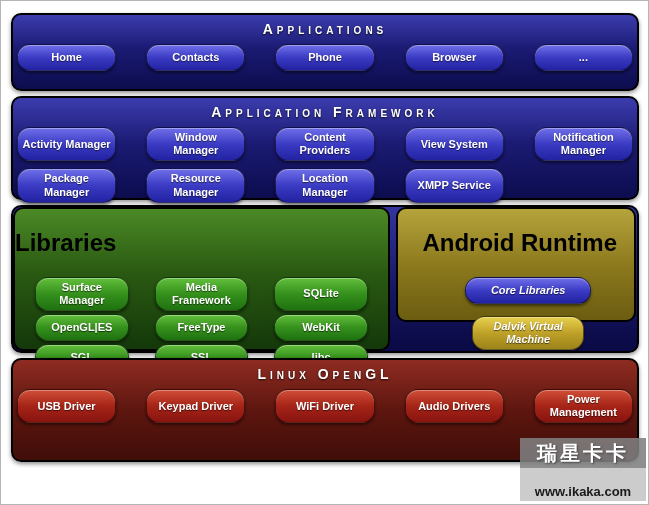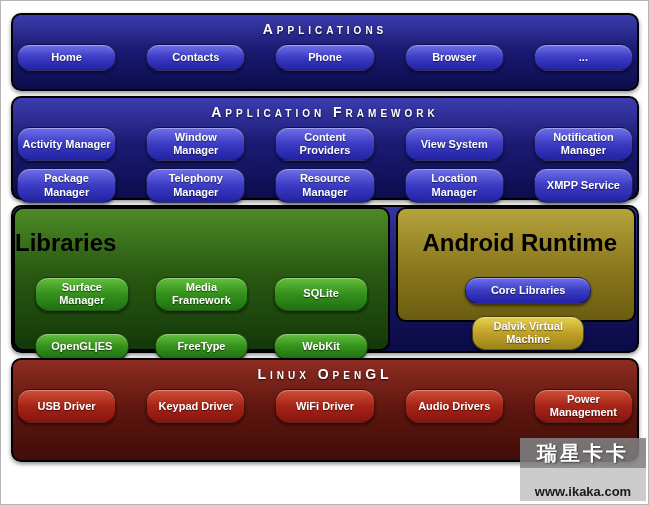--- a/index.html
+++ b/index.html
@@ -44,21 +44,21 @@
                   background: linear-gradient(180deg, #34349e 0%, #15155e 60%, #0a0a46 100%);
                   position: relative; box-shadow: 0 2px 4px rgba(0,0,0,0.45); }
   .kernel       { height: 104px; }
 
   .grid5 {
     display: grid; grid-template-columns: repeat(5, 1fr);
     column-gap: 30px; padding: 0 4px; margin-top: 7px;
   }
   .grid3 {
     display: grid; grid-template-columns: repeat(3, 1fr);
-    gap: 22px 26px; padding: 0 20px; margin-top: 7px;
+    gap: 3px 26px; padding: 0 20px; margin-top: 7px;
   }
 
   .btn {
     color: #fff;
     font-size: 11px;
     font-weight: bold;
     text-align: center;
     line-height: 1.2;
     display: flex; align-items: center; justify-content: center;
     border-radius: 13px;
@@ -74,21 +74,21 @@
   .btn.gold  { background: linear-gradient(180deg, #e8d14e 0%, #bfa128 50%, #9c831a 100%); }
 
   .libpanel {
     position: absolute; left: 0; top: 0; bottom: 0; width: 60.4%;
     border-radius: 10px; border: 2px solid #000;
   }
   .runtimepanel {
     position: absolute; right: 1px; top: 0; width: 38.4%; height: 80%;
     border-radius: 10px; border: 2px solid #000;
   }
-  .runtimepanel .btn { margin: 4px auto; }
+  .runtimepanel .btn { margin: 4px auto; font-style: italic; }
   .core-btn   { width: 126px; margin-top: 9px !important; }
   .dalvik-btn { width: 112px; margin-top: 12px !important; }
 
   .watermark {
     position: absolute; right: 2px; bottom: 3px; width: 126px;
     text-align: center; z-index: 5;
   }
   .wm-brand {
     background: rgba(128,128,128,0.88);
     color: #fff; font-size: 20px; font-weight: bold;
@@ -122,21 +122,20 @@
       <h2>Application Framework</h2>
       <div class="grid5">
         <div class="btn blue">Activity Manager</div>
         <div class="btn blue">Window Manager</div>
         <div class="btn blue">Content Providers</div>
         <div class="btn blue">View System</div>
         <div class="btn blue">Notification Manager</div>
       </div>
       <div class="grid5">
         <div class="btn blue">Package Manager</div>
-        <div class="btn blue">Telephony Manager</div>
         <div class="btn blue">Resource Manager</div>
         <div class="btn blue">Location Manager</div>
         <div class="btn blue">XMPP Service</div>
       </div>
     </section>
 
     <div class="middleband">
       <section class="libpanel greenp">
         <h2>Libraries</h2>
         <div class="grid3">

